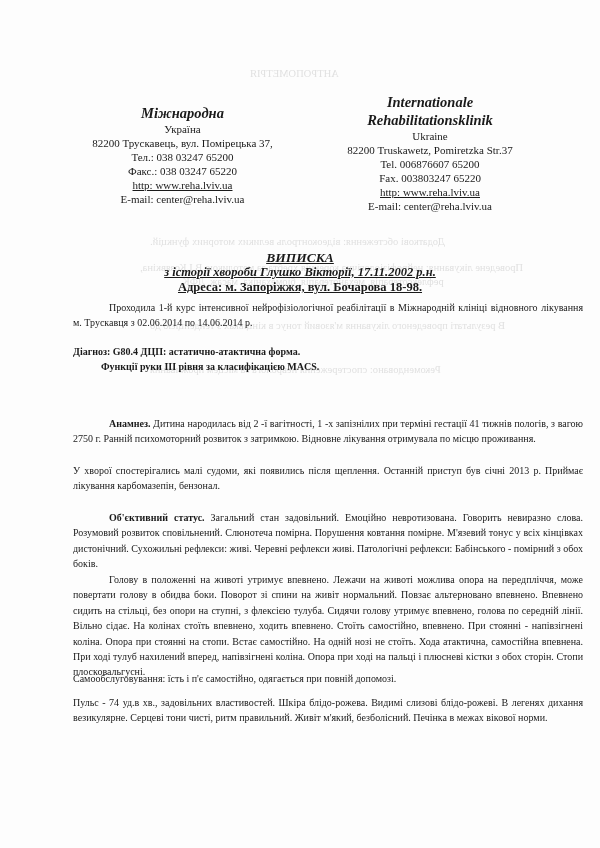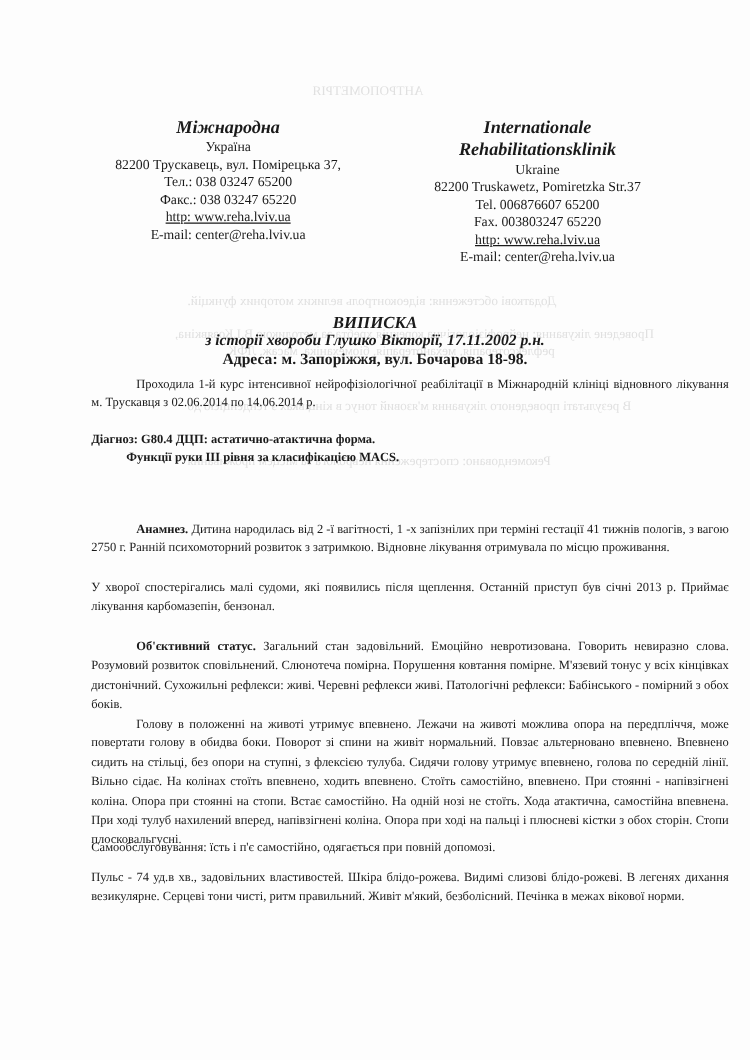--- a/index.html
+++ b/index.html
@@ -3,38 +3,38 @@
 <meta charset="utf-8">
 <style>
   html, body { margin:0; padding:0; }
   body { width:600px; height:848px; background:#ffffff; position:relative; overflow:hidden;
          font-family:"Liberation Serif", serif; color:#1a1a1a; }
   .page { position:absolute; left:0; top:0; width:600px; height:848px; background:#fdfdfd; }
   .ghost { position:absolute; color:#c9c9c9; font-size:10.5px; transform:scaleX(-1); white-space:nowrap; opacity:0.55; }
   .hdr { position:absolute; text-align:center; line-height:14px; font-size:11px; }
   .hdr .t { font-weight:bold; font-style:italic; font-size:14.5px; line-height:18px; }
   .hdr a { color:#1a1a1a; text-decoration:underline; }
-  .title { position:absolute; left:0; width:600px; text-align:center; line-height:15px; font-size:12.5px; }
+  .title { position:absolute; left:0; width:600px; text-align:center; line-height:15px; font-size:12.5px;text-decoration:underline; }
   .p { position:absolute; left:73px; width:510px; font-size:10px; line-height:15.4px; text-align:justify; }
   .b { font-weight:bold; }
   .ind { text-indent:36px; }
 </style>
 </head>
 <body>
 
 <div class="page">
 
   <div class="ghost" style="left:250px;top:68px;">АНТРОПОМЕТРІЯ</div>
   <div class="ghost" style="left:150px;top:236px;">Додаткові обстеження: відеоконтроль великих моторних функцій.</div>
   <div class="ghost" style="left:140px;top:262px;">Проведене лікування: нейрофізіологічна корекція хребта за методикою В.І.Козявкіна,</div>
   <div class="ghost" style="left:180px;top:276px;">рефлексотерапія, механотерапія, біомеханіка, масаж, ЛФК,</div>
   <div class="ghost" style="left:150px;top:320px;">В результаті проведеного лікування м'язовий тонус в кінцівках з тенденцією до</div>
   <div class="ghost" style="left:150px;top:364px;">Рекомендовано: спостереження невролога за місцем проживання</div>
 
-  <div class="hdr" style="left:75px;top:93px;width:215px;">
+  <div class="hdr" style="left:75px;top:104px;width:215px;">
     <div class="t">Міжнародна</div>
     <div>Україна</div>
     <div>82200  Трускавець, вул. Помірецька 37,</div>
     <div>Тел.:    038 03247  65200</div>
     <div>Факс.: 038 03247  65220</div>
     <div><a>http: www.reha.lviv.ua</a></div>
     <div>E-mail: center@reha.lviv.ua</div>
   </div>
 
   <div class="hdr" style="left:330px;top:93px;width:200px;">

